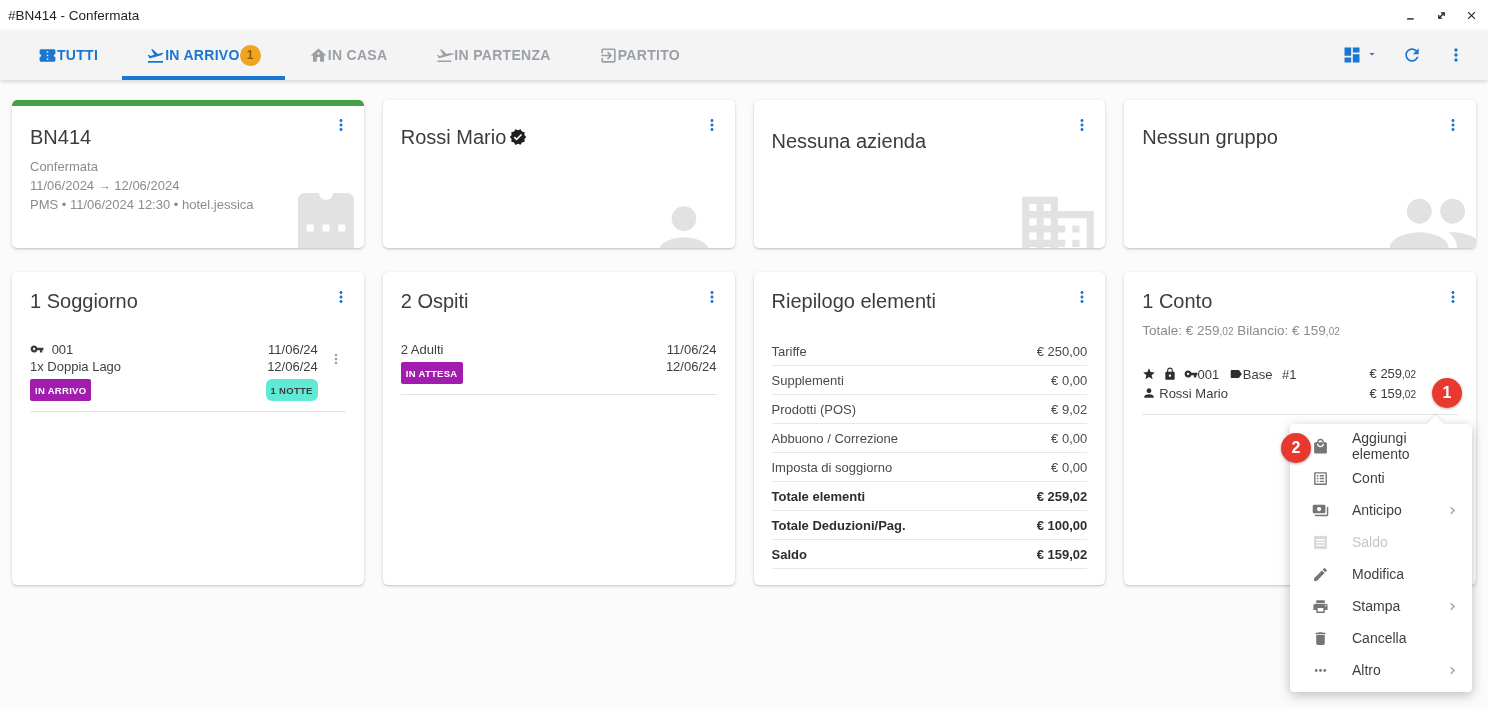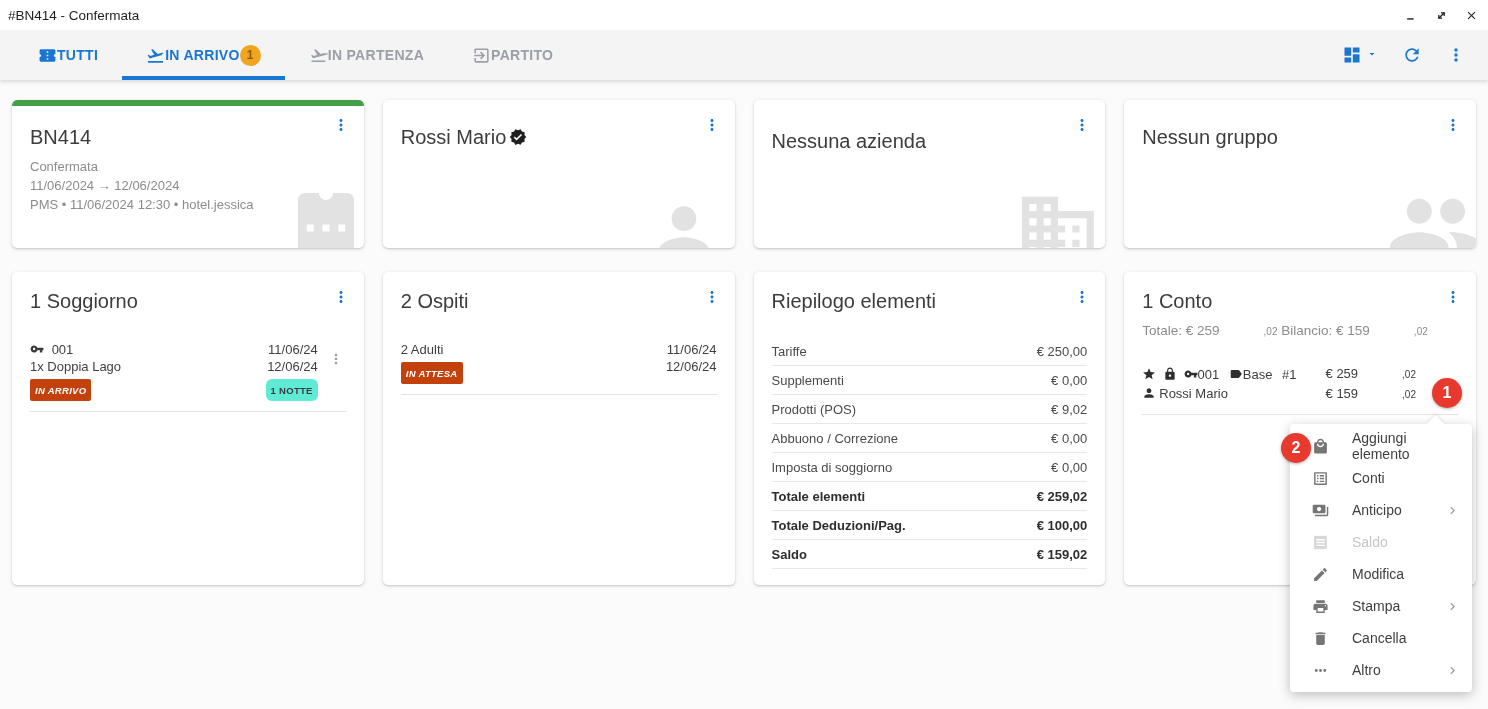--- a/index.html
+++ b/index.html
@@ -57,34 +57,34 @@
   .verified svg { width:18px; height:18px; fill:currentColor; }
 
   
   .item-row { display:flex; align-items:flex-start; margin-top:28px; padding-bottom:10px; border-bottom:1px solid #e4e4e4; }
   .item-left { flex:1; font-size:13px; color:#3f3f3f; line-height:17px; }
   .item-right { text-align:right; font-size:13px; color:#3f3f3f; line-height:17px; }
   .row-kebab { width:20px; margin-left:8px; color:#9e9e9e; display:flex; justify-content:center; cursor:pointer; }
   .row-kebab svg { width:16px; height:16px; fill:currentColor; }
   .chip { display:inline-block; margin-top:4px; padding:2.5px 5px; border-radius:2px; font-size:9.5px; font-weight:700;
           letter-spacing:.3px; }
-  .chip-cyan { background:#c2410c; color:#ffffff;font-style:italic; }
+  .chip-cyan { background:#a21caf; color:#ffffff; }
   .chip-gray { background:#5eead4; color:#3c3c3c;border-radius:6px; }
   .inline-ico { display:inline-flex; width:14px; height:14px; vertical-align:-2px; margin-right:4px; color:#3c3c3c; }
   .inline-ico svg { width:14px; height:14px; fill:currentColor; }
 
   
   .summary-rows { margin-top:24px; }
   .srow { display:flex; justify-content:space-between; align-items:center; height:29px; border-bottom:1px solid #e8e8e8;
           font-size:13px; color:#4a4a4a; }
   .srow.bold { font-weight:700; color:#2e2e2e; }
 
   
   .acc-sub { margin-top:10px; font-size:13.5px; color:#8c8c8c; }
-  .dec { font-size:10px;margin-left:44px; }
+  .dec { font-size:10px; }
   .acc-row { display:flex; align-items:center; margin-top:26px; padding-bottom:10px; border-bottom:1px solid #e4e4e4; }
   .acc-left { flex:1; font-size:13px; color:#3c3c3c; line-height:19px; white-space:nowrap; }
   .acc-amounts { text-align:right; font-size:13px; color:#3c3c3c; line-height:19px; padding-right:14px; }
   .acc-ico { display:inline-flex; width:14px; height:14px; vertical-align:-2px; margin-right:3px; color:#2f2f2f; }
   .acc-ico svg { width:14px; height:14px; fill:currentColor; }
   .sp { display:inline-block; width:6px; }
 
   
   .ctx-menu { position:absolute; left:1290px; top:424px; width:182px; background:#ffffff; border-radius:4px;
               box-shadow:0 3px 12px rgba(0,0,0,.25); padding:6px 0; z-index:10; }
@@ -143,20 +143,28 @@
       <span>TUTTI</span>
     </div>
     <div class="tab active">
       <span class="ticon">
         <svg viewBox="0 0 24 24">
             <path d="M2.5 19h19v2h-19zm19.57-9.36c-.21-.8-1.04-1.28-1.84-1.06L14.92 10 8.46 3.98l-1.93.51 3.87 6.7-4.98 1.33-1.84-1.44-1.45.39 2.43 4.2s7.94-2.12 8.01-2.14l6.43-1.72c.81-.23 1.28-1.05 1.07-1.85z"></path>
           </svg>
       </span>
       <span>IN ARRIVO</span>
       <span class="tab-badge">1</span>
+    </div>
+    <div class="tab">
+      <span class="ticon">
+        <svg viewBox="0 0 24 24">
+            <path d="M12 3 2 12h3v8h5v-6h4v6h5v-8h3L12 3zm0 5c.83 0 1.5.67 1.5 1.5S12.83 11 12 11s-1.5-.67-1.5-1.5S11.17 8 12 8z"></path>
+          </svg>
+      </span>
+      <span>IN CASA</span>
     </div>
     <div class="tab">
       <span class="ticon">
         <svg viewBox="0 0 24 24">
             <path d="M2.5 19h19v2h-19zm19.57-9.36c-.21-.8-1.04-1.28-1.84-1.06l-5.31 1.42-6.9-6.43-1.93.51 4.14 7.17-4.97 1.33-1.97-1.54-1.45.39 2.59 4.49 21-5.63c.81-.22 1.28-1.04 1.07-1.85z" transform="scale(0.92) translate(1,1)"></path>
           </svg>
       </span>
       <span>IN PARTENZA</span>
     </div>
     <div class="tab">

